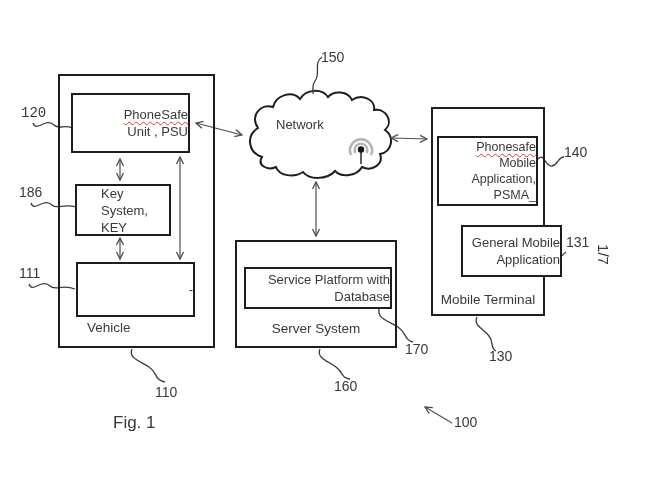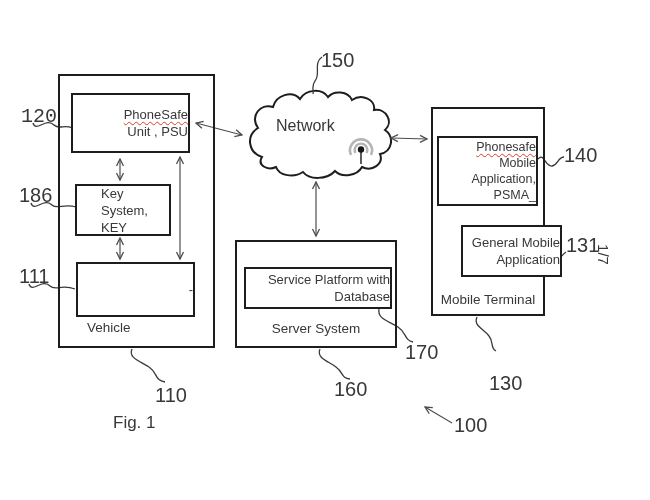--- a/index.html
+++ b/index.html
@@ -14,21 +14,21 @@
     text-align:center;font-size:13px;line-height:17px;color:#383838;
   }
   .outer{background:transparent;}
   .psma{font-size:12.5px;line-height:16px;}
   .leftalign{align-items:flex-start;text-align:left;padding-left:19px;}
   .wavy{
     text-decoration:underline;text-decoration-style:wavy;
     text-decoration-color:#e23b2e;text-decoration-thickness:1px;text-underline-offset:2px;
   }
   .lbl{position:absolute;font-size:13.5px;color:#383838;white-space:nowrap;}
-  .ref{position:absolute;font-size:20px;color:#383838;white-space:nowrap;}
+  .ref{position:absolute;font-size:14px;color:#383838;white-space:nowrap;}
   .fig{position:absolute;font-size:17px;color:#383838;white-space:nowrap;}
   .sheet{
     position:absolute;font-size:15px;color:#383838;white-space:nowrap;
     transform:rotate(90deg);
   }
   .ctr{text-align:center;}
 </style>
 </head>
 <body>
 
@@ -91,21 +91,21 @@
   </div>
   <div class="box leftalign" style="left:75px;top:184px;width:96px;height:52px;padding-left:24px;">
     <span>Key System,</span>
     <span>KEY</span>
   </div>
   <div class="box" style="left:76px;top:262px;width:119px;height:55px;">
     <span>-</span>
   </div>
   <div class="lbl" style="left:87px;top:320px;">Vehicle</div>
 
-  <div class="lbl" style="left:276px;top:117px;font-size:16px;">Network</div>
+  <div class="lbl" style="left:276px;top:117px;font-size:13px;">Network</div>
 
   <div class="box outer" style="left:235px;top:240px;width:162px;height:108px;"></div>
   <div class="box" style="left:244px;top:267px;width:148px;height:42px;">
     <span>Service Platform with</span>
     <span>Database</span>
   </div>
   <div class="lbl ctr" style="left:235px;top:321px;width:162px;">Server System</div>
 
   <div class="box outer" style="left:431px;top:107px;width:114px;height:209px;"></div>
   <div class="box psma" style="left:437px;top:136px;width:101px;height:70px;">
@@ -120,21 +120,21 @@
   </div>
   <div class="lbl ctr" style="left:431px;top:292px;width:114px;">Mobile Terminal</div>
 
   <div class="ref" style="left:321px;top:49px;">150</div>
   <div class="ref" style="left:21px;top:105px;font-family:Liberation Mono, monospace;">120</div>
   <div class="ref" style="left:19px;top:184px;">186</div>
   <div class="ref" style="left:19px;top:265px;">111</div>
   <div class="ref" style="left:155px;top:384px;">110</div>
   <div class="ref" style="left:334px;top:378px;">160</div>
   <div class="ref" style="left:405px;top:341px;">170</div>
-  <div class="ref" style="left:489px;top:372px;">130</div>
+  <div class="ref" style="left:489px;top:348px;">130</div>
   <div class="ref" style="left:564px;top:144px;">140</div>
   <div class="ref" style="left:566px;top:234px;">131</div>
   <div class="ref" style="left:454px;top:414px;">100</div>
 
   <div class="fig" style="left:113px;top:413px;">Fig. 1</div>
   <div class="sheet" style="left:593px;top:246px;">1/7</div>
 
 </div>
 
 </body></html>

